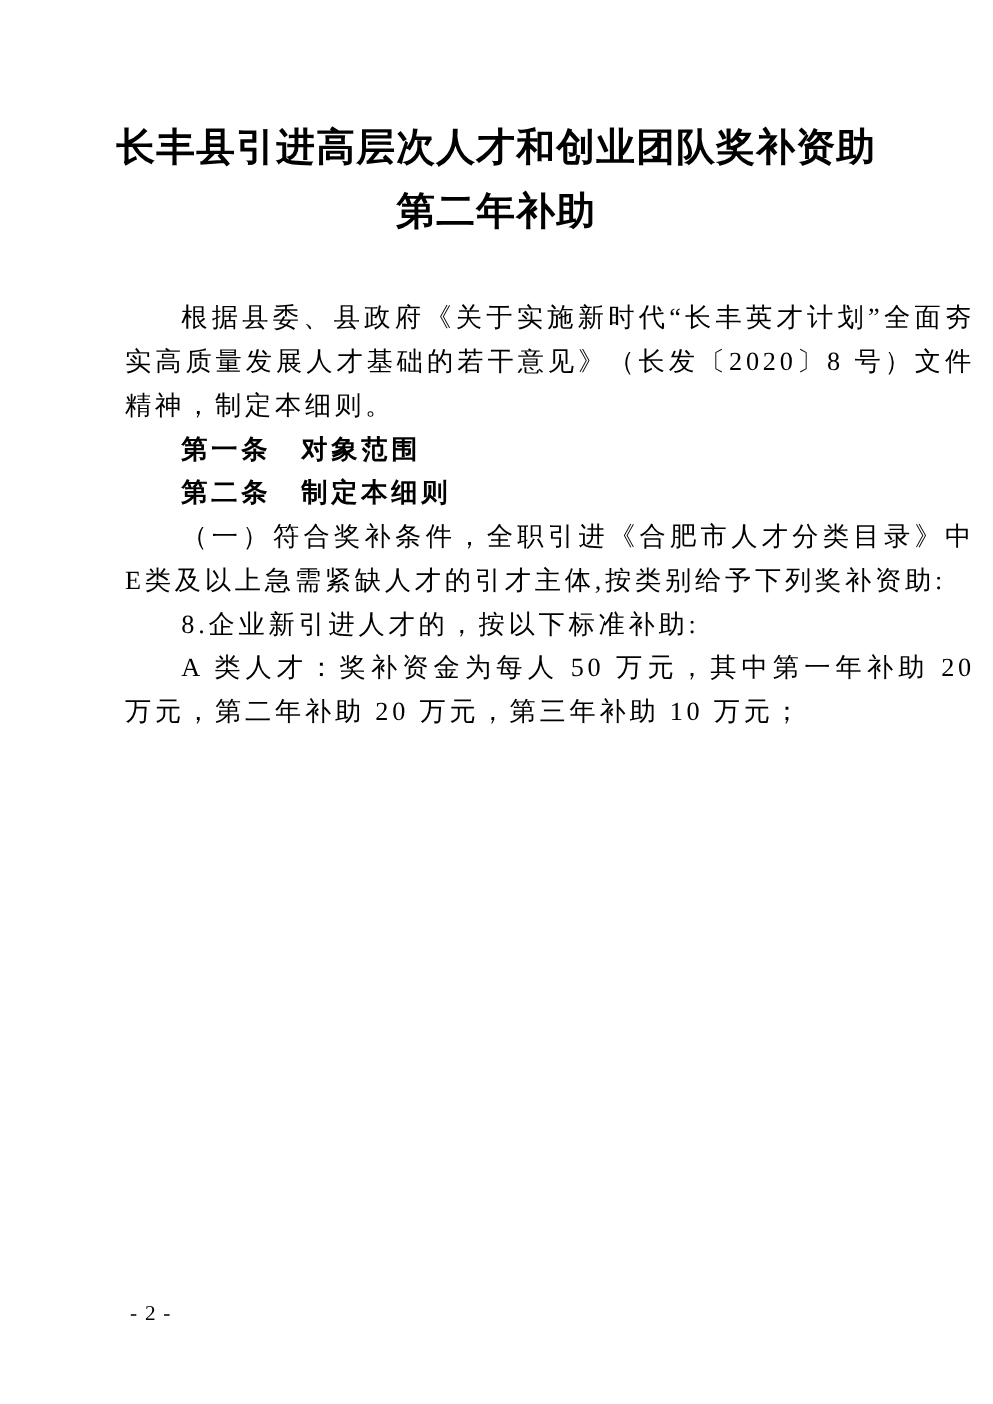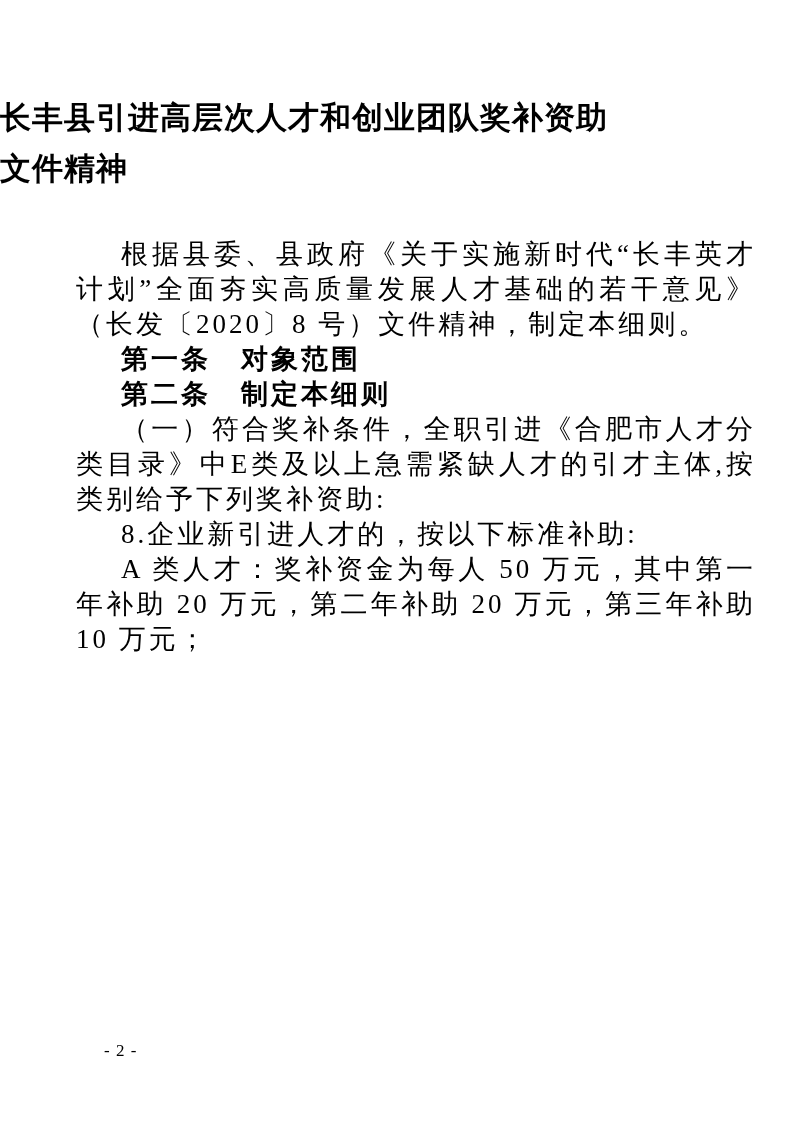--- a/index.html
+++ b/index.html
@@ -14,33 +14,33 @@
     background: #ffffff;
     overflow: hidden;
     color: #000000;
     font-family: "Liberation Serif", serif;
   }
   .title-block {
     position: absolute;
     top: 92px;
     left: 0;
     right: 0;
-    text-align: left;
+    text-align: center;
     font-weight: 700;
     font-size: 31px;
     line-height: 51px;
     letter-spacing: 1px;
     font-family: "Liberation Serif", serif;
   }
   .body-block {
     position: absolute;
     top: 237px;
-    left: 76px;
+    left: 100px;
     width: 680px;
-    font-size: 27px;
+    font-size: 21px;
     line-height: 35px;
     letter-spacing: 3px;
     text-align: justify;
     font-family: "Liberation Serif", serif;
   }
   .body-block p {
     margin: 0;
     padding: 0;
     text-indent: 45px;
   }
@@ -58,21 +58,21 @@
     font-family: "Liberation Serif", serif;
   }
 </style>
 </head>
 <body>
 
 <div class="page">
 
   <div class="title-block">
     <div>长丰县引进高层次人才和创业团队奖补资助</div>
-    <div>文件精神</div>
+    <div>第二年补助</div>
   </div>
 
   <div class="body-block">
       <p class="body">根据县委、县政府《关于实施新时代“长丰英才计划”全面夯实高质量发展人才基础的若干意见》（长发〔2020〕8 号）文件精神，制定本细则。</p>
       <p class="heading">第一条　对象范围</p>
       <p class="heading">第二条　制定本细则</p>
       <p class="body">（一）符合奖补条件，全职引进《合肥市人才分类目录》中E类及以上急需紧缺人才的引才主体,按类别给予下列奖补资助:</p>
       <p class="body">8.企业新引进人才的，按以下标准补助:</p>
       <p class="body">A 类人才：奖补资金为每人 50 万元，其中第一年补助 20 万元，第二年补助 20 万元，第三年补助 10 万元；</p>
     </div>

